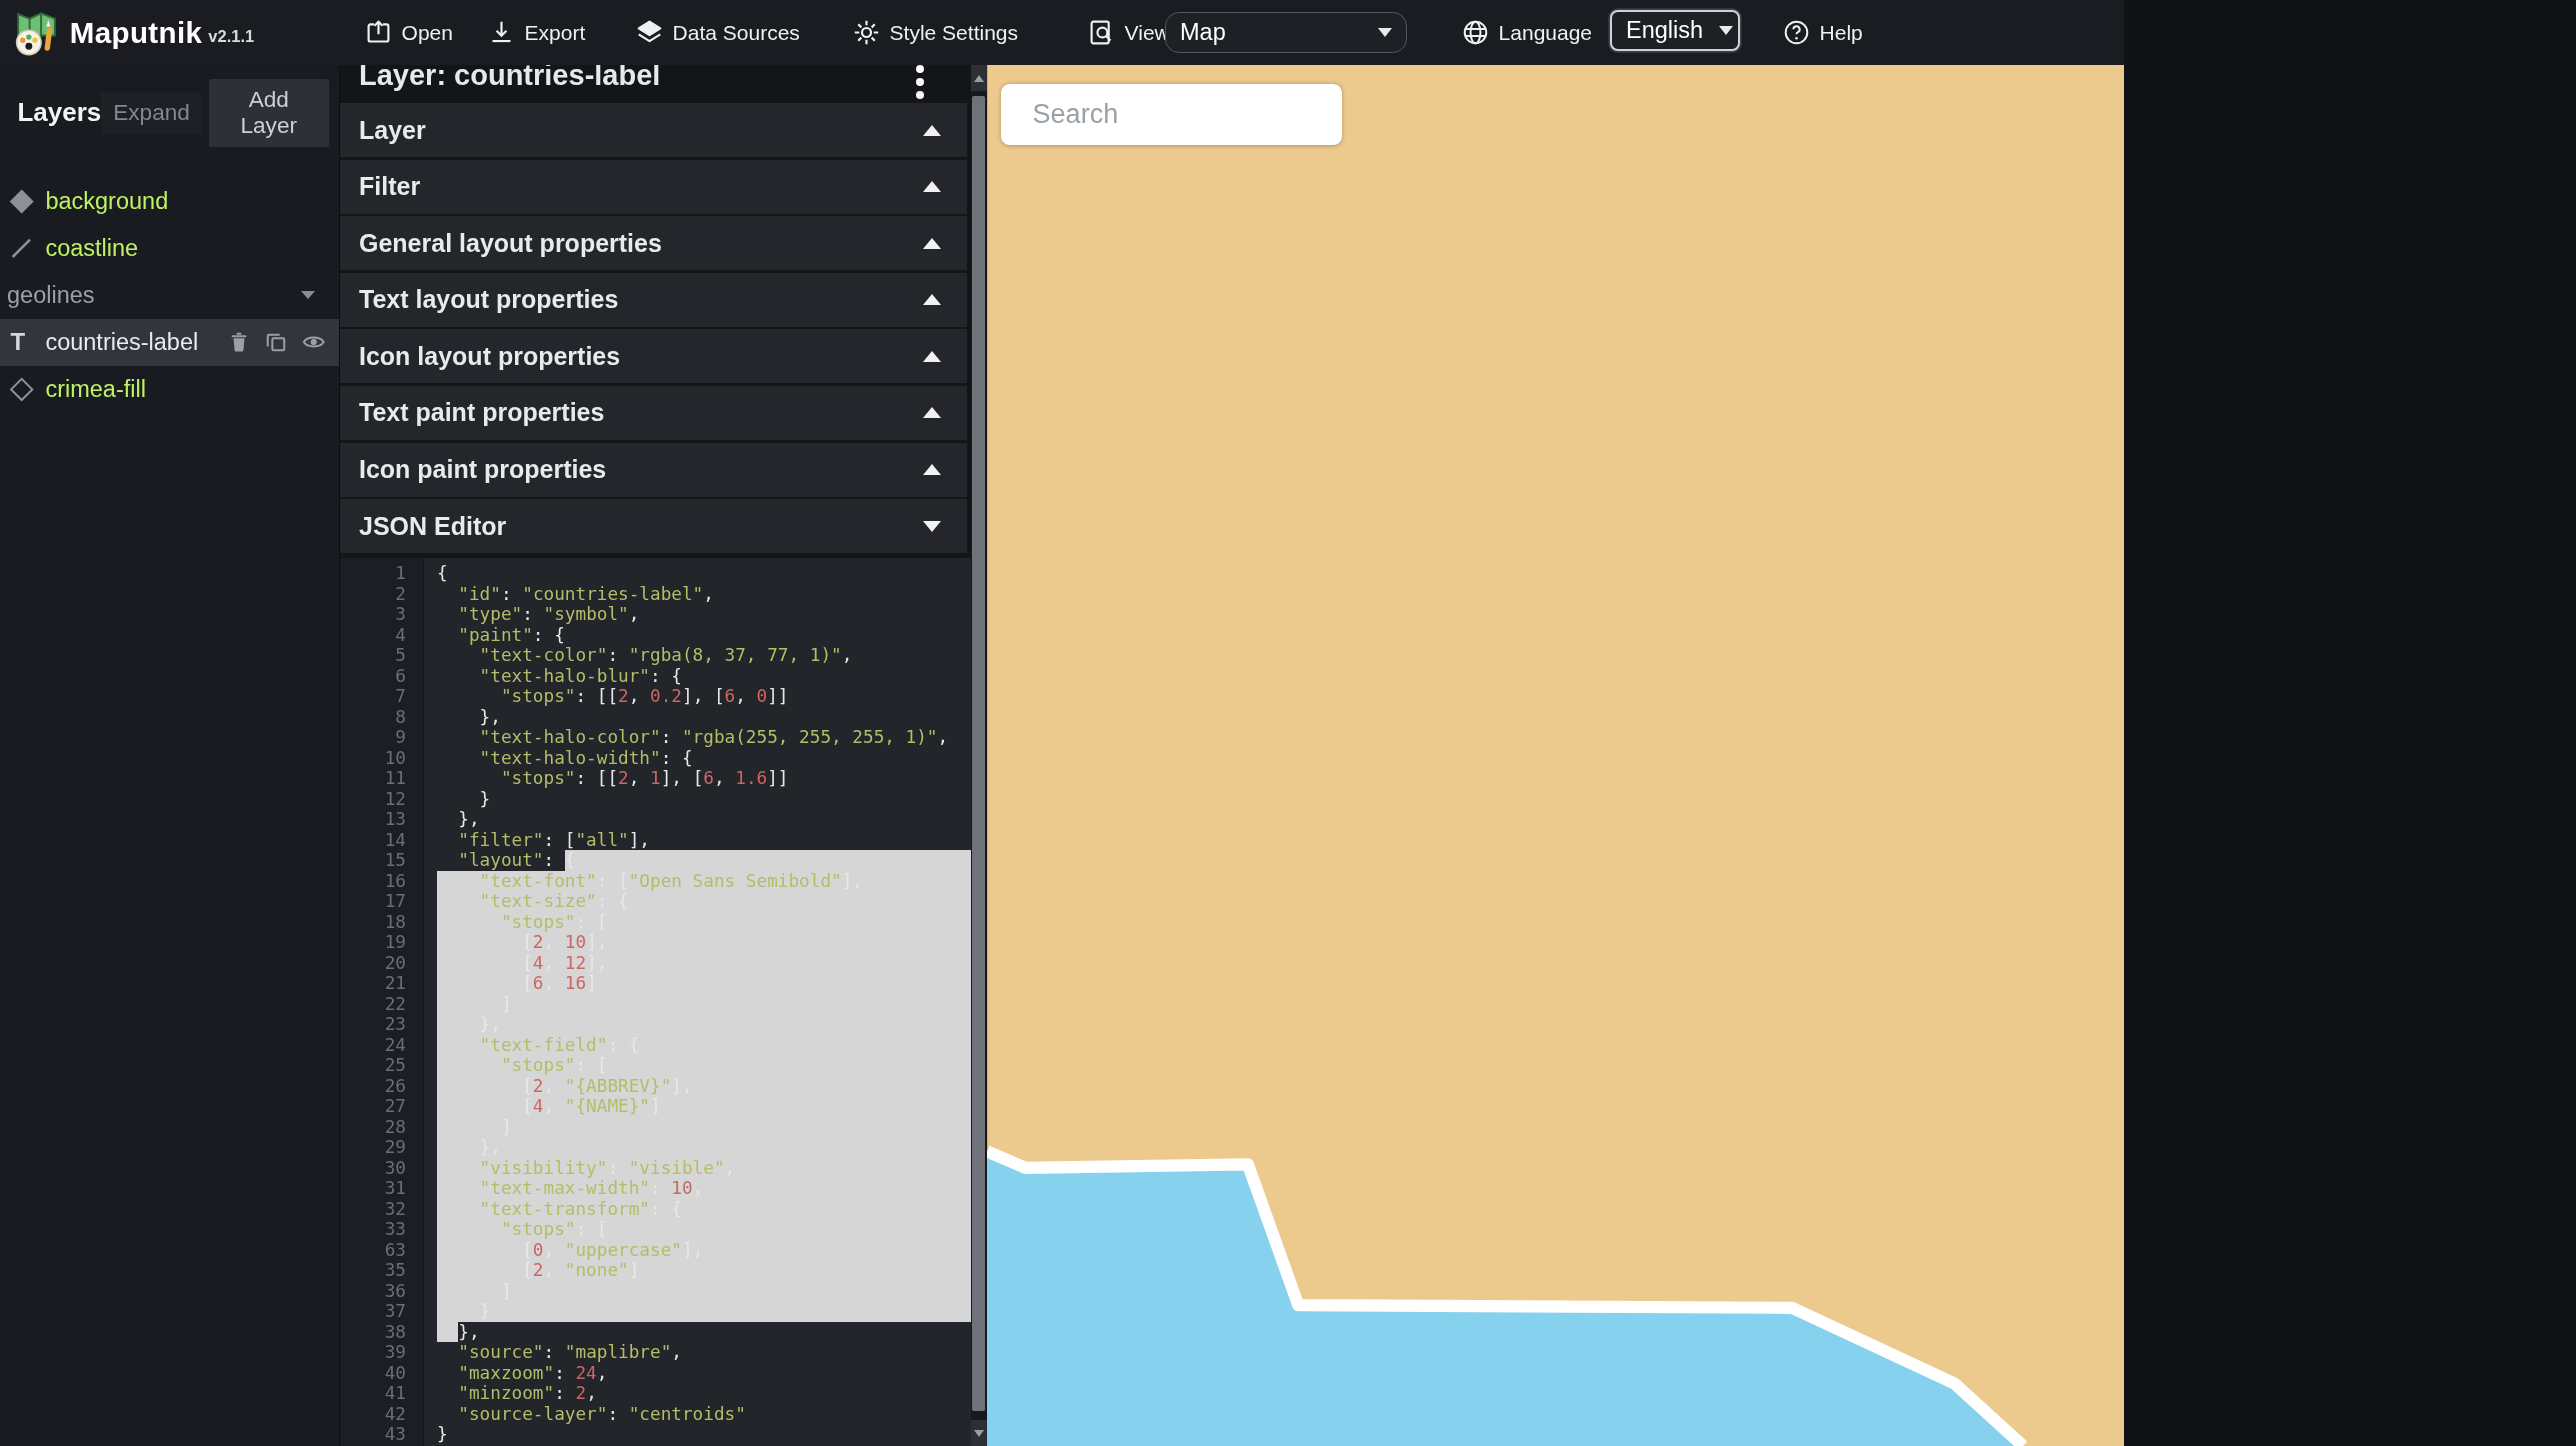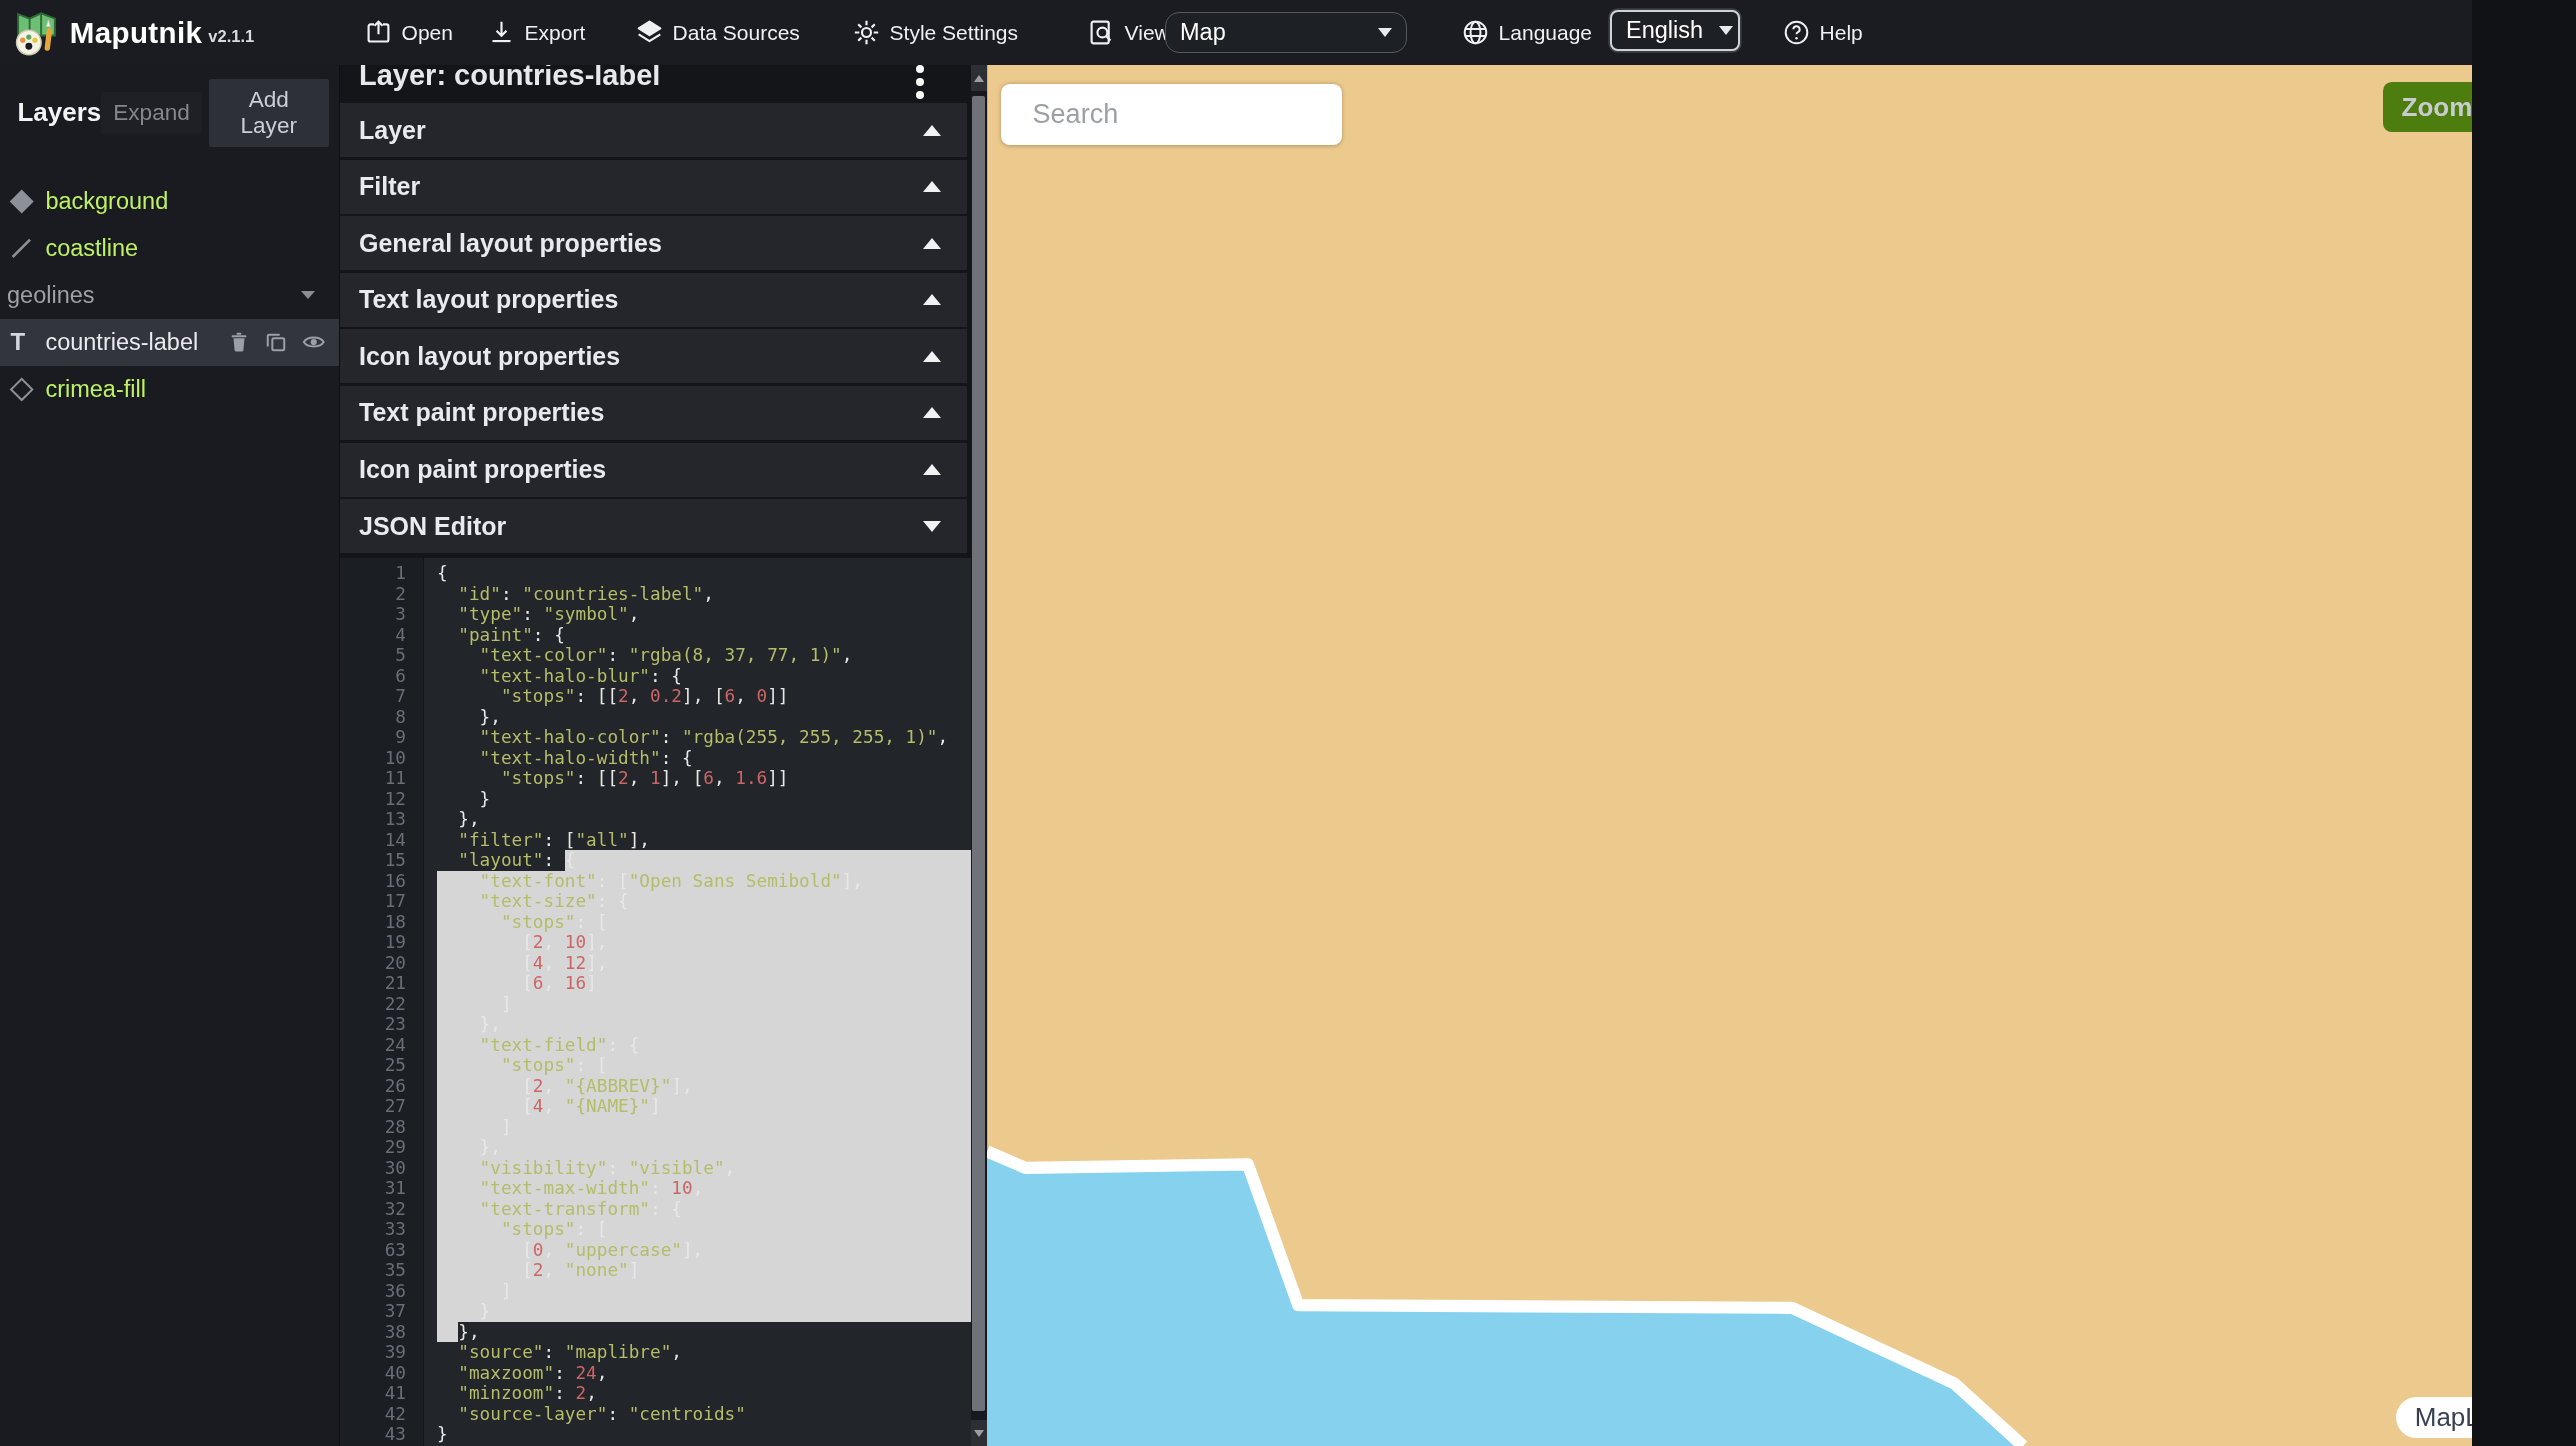--- a/index.html
+++ b/index.html
@@ -1,16 +1,16 @@
 <!DOCTYPE html>
 <html style="font-size:14px"><head>
 <meta charset="utf-8">
 <style>
   html,body{margin:0;padding:0;background:#101216;}
-  .stage{position:relative;width:2472px;height:1446px;overflow:hidden;
+  .stage{position:relative;width:2124px;height:1446px;overflow:hidden;
          font-family:"Liberation Sans",sans-serif;background:#101216;}
 
   
   .topbar{position:absolute;left:0;top:0;width:2576px;height:65px;background:#1a1c21;z-index:30;}
   .brand{position:absolute;left:12px;top:0;height:65px;display:flex;align-items:center;}
   .brand .title{color:#ffffff;font-size:29.5px;font-weight:700;margin-left:8.7px;letter-spacing:0.4px;}
   .brand .ver{color:#d8dadd;font-size:16.5px;font-weight:700;margin-left:6px;margin-top:8.7px;}
   .navitem{position:absolute;top:0;height:65px;display:flex;align-items:center;gap:9.6px;
            color:#eef0f2;font-size:21px;cursor:pointer;}
   .navitem svg{display:block;}

